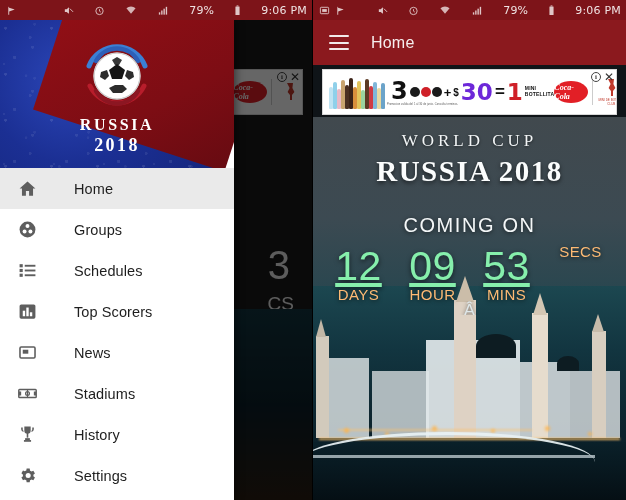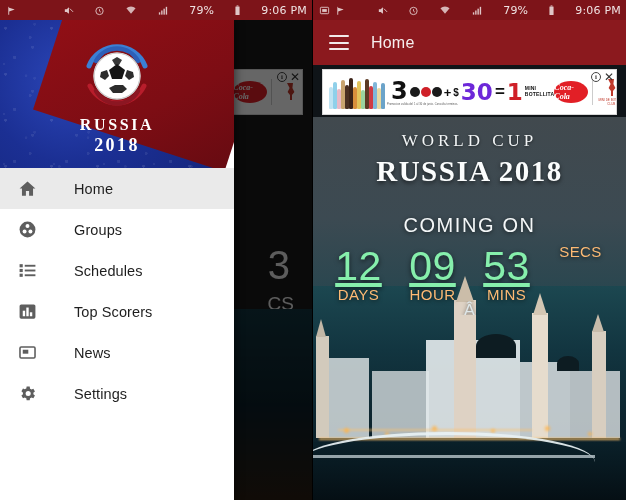--- a/index.html
+++ b/index.html
@@ -300,21 +300,46 @@
         <div class="drawer-item">
           <span class="di-icon">
             <svg width="19" height="19" viewBox="0 0 24 24">
                 <rect x="2.5" y="5" width="19" height="14" rx="1.5" fill="none" stroke="#5e5e5e" stroke-width="2"></rect>
                 <rect x="6" y="8.5" width="7" height="5" fill="#5e5e5e"></rect>
               </svg>
           </span>
           <span class="di-label">News</span>
         </div>
 
-
+        <div class="drawer-item">
+          <span class="di-icon">
+            <svg width="19" height="19" viewBox="0 0 24 24">
+              <rect x="1" y="7" width="22" height="10" rx="1" fill="none" stroke="#5e5e5e" stroke-width="1.8"></rect>
+              <line x1="12" y1="7" x2="12" y2="17" stroke="#5e5e5e" stroke-width="1.6"></line>
+              <circle cx="12" cy="12" r="2.4" fill="none" stroke="#5e5e5e" stroke-width="1.6"></circle>
+              <rect x="1" y="9.5" width="3" height="5" fill="#5e5e5e"></rect>
+              <rect x="20" y="9.5" width="3" height="5" fill="#5e5e5e"></rect>
+            </svg>
+          </span>
+          <span class="di-label">Stadiums</span>
+        </div>
+
+        <div class="drawer-item">
+          <span class="di-icon">
+            <svg width="19" height="19" viewBox="0 0 24 24" fill="#5e5e5e">
+              <path d="M8 2h8v5a4 4 0 0 1-8 0z"></path>
+              <path d="M11 10h2v6h-2z"></path>
+              <path d="M7.5 19h9v2.2h-9z"></path>
+              <path d="M6 3H4v2.5a3.5 3.5 0 0 0 3 3.4V7.2A1.7 1.7 0 0 1 6 5.6z"></path>
+              <path d="M18 3h2v2.5a3.5 3.5 0 0 1-3 3.4V7.2A1.7 1.7 0 0 0 18 5.6z"></path>
+              <path d="M9 16.6h6V19H9z"></path>
+            </svg>
+          </span>
+          <span class="di-label">History</span>
+        </div>
 
         <div class="drawer-item">
           <span class="di-icon">
             <svg width="19" height="19" viewBox="0 0 24 24" fill="#5e5e5e">
               <path d="M19.4 13a7.8 7.8 0 0 0 0-2l2-1.6-2-3.4-2.4 1a7.6 7.6 0 0 0-1.8-1L14.8 3h-3.9l-.4 2.6a7.6 7.6 0 0 0-1.8 1l-2.4-1-2 3.4L6.3 11a7.8 7.8 0 0 0 0 2l-2 1.6 2 3.4 2.4-1a7.6 7.6 0 0 0 1.8 1l.4 2.6h3.9l.4-2.6a7.6 7.6 0 0 0 1.8-1l2.4 1 2-3.4z"></path>
               <circle cx="12.85" cy="12" r="3.2" fill="#fff"></circle>
             </svg>
           </span>
           <span class="di-label">Settings</span>
         </div>

